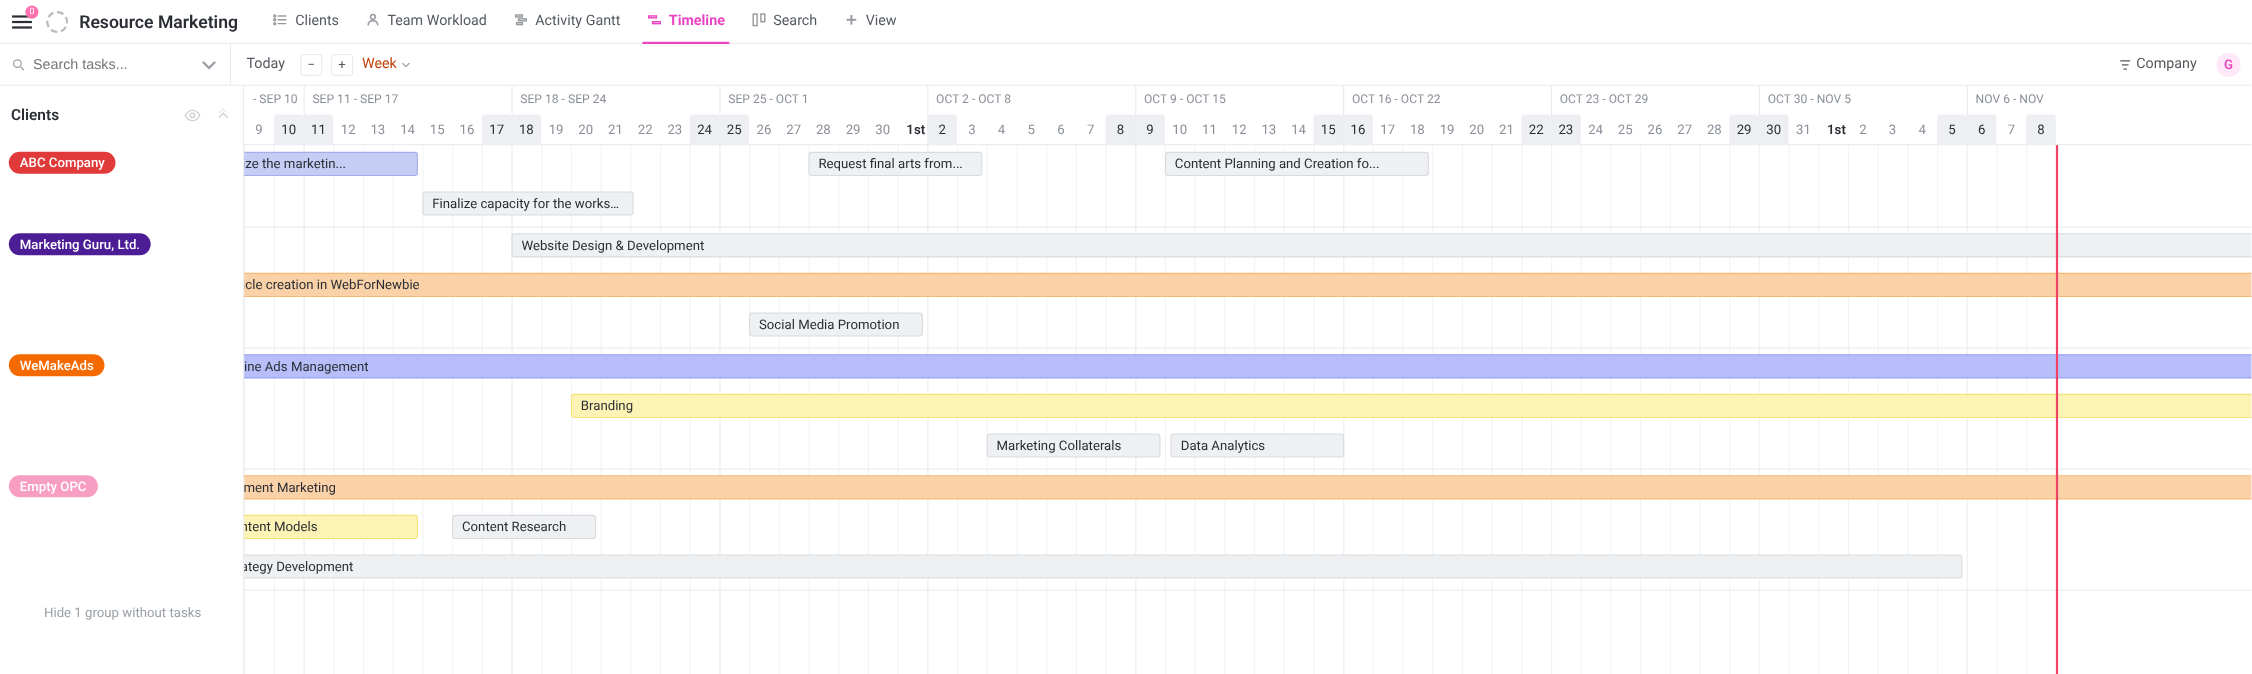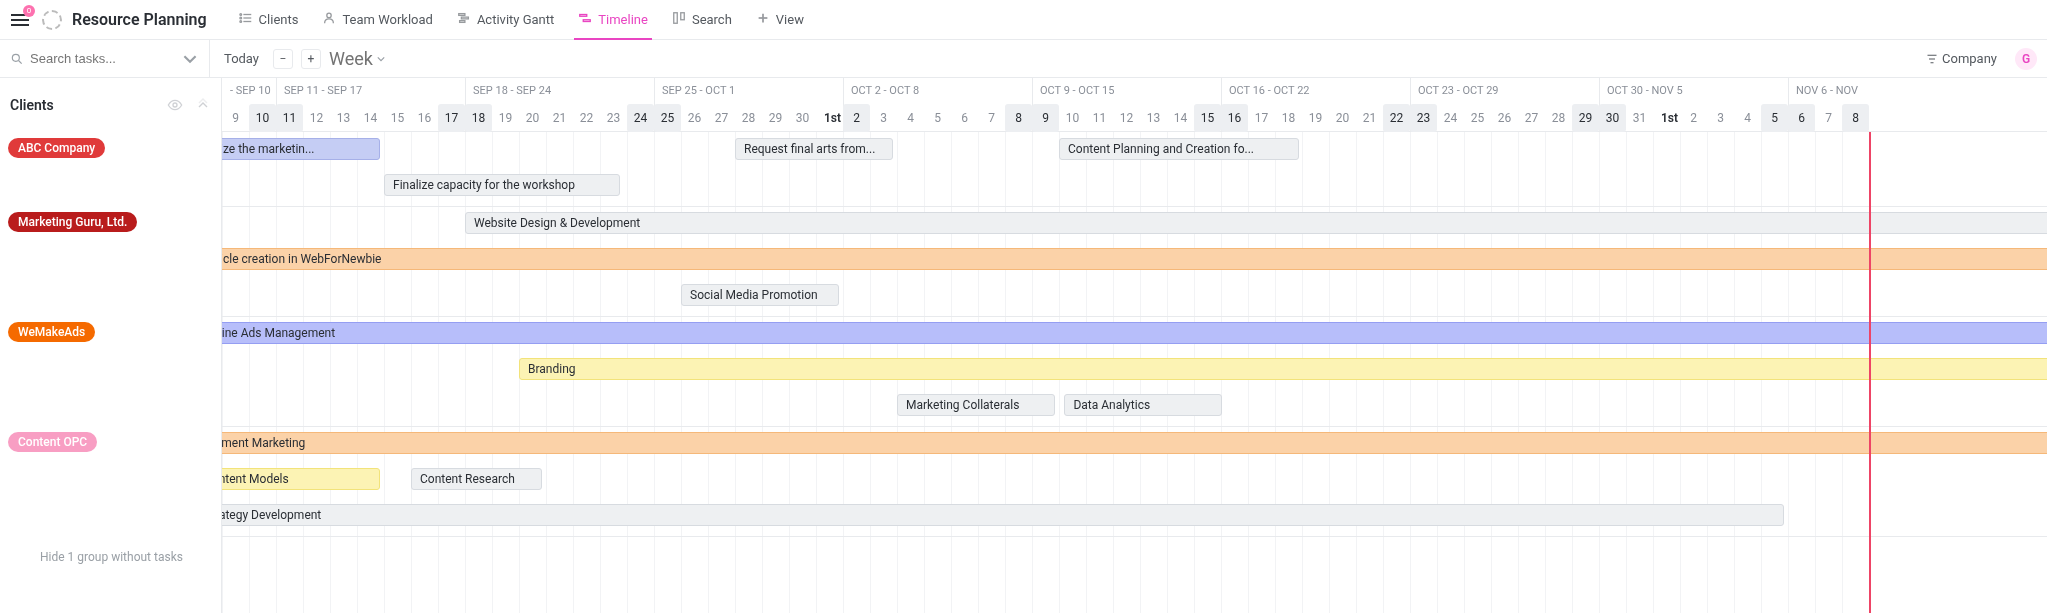--- a/index.html
+++ b/index.html
@@ -7,33 +7,33 @@
 
 
 .hdr { display: flex; align-items: center; height: 40px; border-bottom: 1px solid #e8eaed; padding: 0 8px; gap: 4px; }
 .hamburger { width: 24px; height: 24px; display: flex; flex-direction: column; justify-content: center; gap: 3px; padding: 0 3px; position: relative; cursor: pointer; }
 .hamburger span { height: 2px; background: #2a2e34; }
 .hamburger .badge { position: absolute; top: -3px; right: -3px; width: 12px; height: 12px; border-radius: 50%; background: #fd71af; color: #fff; font-size: 8px; line-height: 12px; text-align: center; }
 .spinner { width: 20px; height: 20px; border: 2px dashed #bbb; border-radius: 50%; margin: 0 6px; }
 .title { font-size: 16px; font-weight: 600; margin-right: 16px; white-space: nowrap; }
 .tab { display: flex; align-items: center; gap: 6px; padding: 0 12px; height: 40px; color: #54595f; font-size: 13px; cursor: pointer; white-space: nowrap; }
 .tab .ic { width: 14px; height: 14px; opacity: .6; }
-.tab.active { color: #e945c2; position: relative; }
+.tab.active { color: #e945c2; position: relative; font-weight: bold; }
 .tab.active .ic { opacity: 1; }
 .tab.active::after { content: ""; position: absolute; left: 8px; right: 8px; bottom: 0; height: 2px; background: #e945c2; }
 
 
 .toolbar { display: flex; align-items: center; height: 38px; border-bottom: 1px solid #e8eaed; padding: 0 10px; gap: 8px; }
 .search { display: flex; align-items: center; gap: 6px; width: 200px; color: #9aa0a6; border-right: 1px solid #e8eaed; height: 100%; }
 .search svg { width: 14px; height: 14px; }
 .search input { border: none; outline: none; font-size: 13px; width: 120px; }
 .search .chev { margin-left: auto; margin-right: 12px; }
 .today { font-size: 13px; color: #54595f; padding: 0 6px; cursor: pointer; }
 .mini-btn { width: 20px; height: 20px; border: 1px solid #e8eaed; border-radius: 3px; display: flex; align-items: center; justify-content: center; font-size: 12px; color: #54595f; cursor: pointer; }
-.zoom { display: flex; align-items: center; gap: 4px; font-size: 18px; color: #737373; cursor: pointer; }
+.zoom { display: flex; align-items: center; gap: 4px; font-size: 13px; color: #c2410c; cursor: pointer; }
 .spacer { flex: 1; }
 .filter { display: flex; align-items: center; gap: 4px; font-size: 13px; color: #54595f; cursor: pointer; margin-right: 10px; }
 .grp-circle { width: 22px; height: 22px; border-radius: 50%; background: #ffe8f8; color: #e945c2; display: flex; align-items: center; justify-content: center; font-size: 12px; font-weight: 600; }
 
 
 .main { display: flex; height: calc(613px - 40px - 38px); }
 .side { width: 222px; min-width: 222px; border-right: 1px solid #e8eaed; }
 .side-head { height: 54px; display: flex; align-items: center; padding: 0 10px; font-weight: 600; font-size: 14px; gap: 8px; }
 .side-head .eye, .side-head .col { width: 16px; height: 16px; opacity: .4; margin-left: auto; }
 .side-head .col { margin-left: 4px; }
@@ -69,21 +69,21 @@
 <body>
 
 <div class="hdr">
   <div class="hamburger">
     <span></span>
       <span></span>
       <span></span>
     <div class="badge">0</div>
   </div>
   <div class="spinner"></div>
-  <div class="title">Resource Planning</div>
+  <div class="title">Resource Marketing</div>
   <div id="tabs" style="display: flex;">
       <div class="tab">
         <span><svg class="ic" viewBox="0 0 16 16" fill="none" stroke="currentColor" stroke-width="1.5">
             <line x1="5" y1="4" x2="14" y2="4"></line>
             <line x1="5" y1="8" x2="14" y2="8"></line>
             <line x1="5" y1="12" x2="14" y2="12"></line>
             <circle cx="2" cy="4" r="1"></circle>
             <circle cx="2" cy="8" r="1"></circle>
             <circle cx="2" cy="12" r="1"></circle>
           </svg></span>
@@ -166,23 +166,23 @@
           <path d="M2 12s4-7 10-7 10 7 10 7-4 7-10 7S2 12 2 12z"></path>
           <circle cx="12" cy="12" r="3"></circle>
         </svg>
       <svg class="col" viewBox="0 0 24 24" fill="none" stroke="#8a8f98" stroke-width="2">
           <path d="M6 15l6-6 6 6"></path>
           <path d="M6 9l6-6 6 6" opacity=".4"></path>
         </svg>
     </div>
     <div id="side-groups" style="position: relative; height: 404px;">
         <div class="grp" style="height: 74px;"><span class="pill" style="background: rgb(224, 58, 58);">ABC Company</span></div>
-        <div class="grp" style="height: 110px;"><span class="pill" style="background: #b91c1c;">Marketing Guru, Ltd.</span></div>
+        <div class="grp" style="height: 110px;"><span class="pill" style="background: #4c1d95;">Marketing Guru, Ltd.</span></div>
         <div class="grp" style="height: 110px;"><span class="pill" style="background: rgb(245, 106, 0);">WeMakeAds</span></div>
-        <div class="grp" style="height: 110px;"><span class="pill" style="background: rgb(248, 158, 195);">Content OPC</span></div>
+        <div class="grp" style="height: 110px;"><span class="pill" style="background: rgb(248, 158, 195);">Empty OPC</span></div>
       </div>
     <div class="hide-note">Hide 1 group without tasks</div>
   </div>
 
   <div class="gantt">
     <div class="gantt-head">
       <div class="week-row" id="week-row">
           <div class="week-lbl" style="left: 2px;">- SEP 10</div>
           <div class="week-lbl" style="left: 56px;">SEP 11 - SEP 17</div>
           <div class="week-sep" style="left: 54px;"></div>
@@ -331,21 +331,21 @@
         <div class="vline" style="left: 1620px;"></div>
         <div class="vline" style="left: 1647px;"></div>
         <div class="hline" style="top: 74px;"></div>
         <div class="hline" style="top: 184px;"></div>
         <div class="hline" style="top: 294px;"></div>
         <div class="hline" style="top: 404px;"></div>
         <div class="nowline" style="left: 1647px;"></div>
         <div class="bar blue" style="left: -27px; width: 185px; top: 6px;">nalize the marketin...</div>
         <div class="bar grey" style="left: 513px; width: 158px; top: 6px;">Request final arts from...</div>
         <div class="bar grey" style="left: 837px; width: 240px; top: 6px;">Content Planning and Creation fo...</div>
-        <div class="bar grey" style="left: 162px; width: 236px; top: 42px;">Finalize capacity for the workshop</div>
+        <div class="bar grey" style="left: 162px; width: 192px; top: 42px;">Finalize capacity for the workshop</div>
         <div class="bar grey" style="left: 243px; width: 1589px; top: 80px;">Website Design &amp; Development</div>
         <div class="bar orange" style="left: -27px; width: 1859px; top: 116px;">Article creation in WebForNewbie</div>
         <div class="bar grey" style="left: 459px; width: 158px; top: 152px;">Social Media Promotion</div>
         <div class="bar purple" style="left: -27px; width: 1859px; top: 190px;">Online Ads Management</div>
         <div class="bar yellow" style="left: 297px; width: 1535px; top: 226px;">Branding</div>
         <div class="bar grey" style="left: 675px; width: 158px; top: 262px;">Marketing Collaterals</div>
         <div class="bar grey" style="left: 842.4px; width: 158px; top: 262px;">Data Analytics</div>
         <div class="bar orange" style="left: -27px; width: 1859px; top: 300px;">Moment Marketing</div>
         <div class="bar yellow" style="left: -27px; width: 185px; top: 336px;">Content Models</div>
         <div class="bar grey" style="left: 189px; width: 131px; top: 336px;">Content Research</div>

